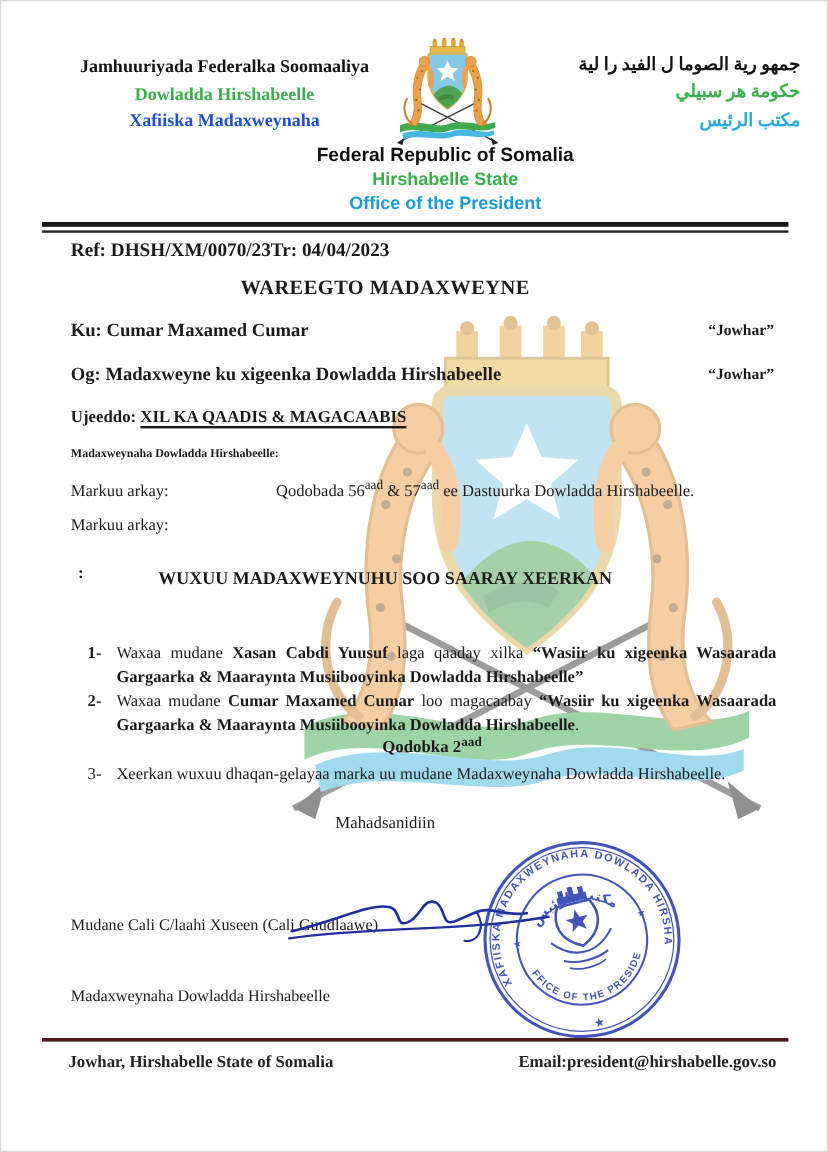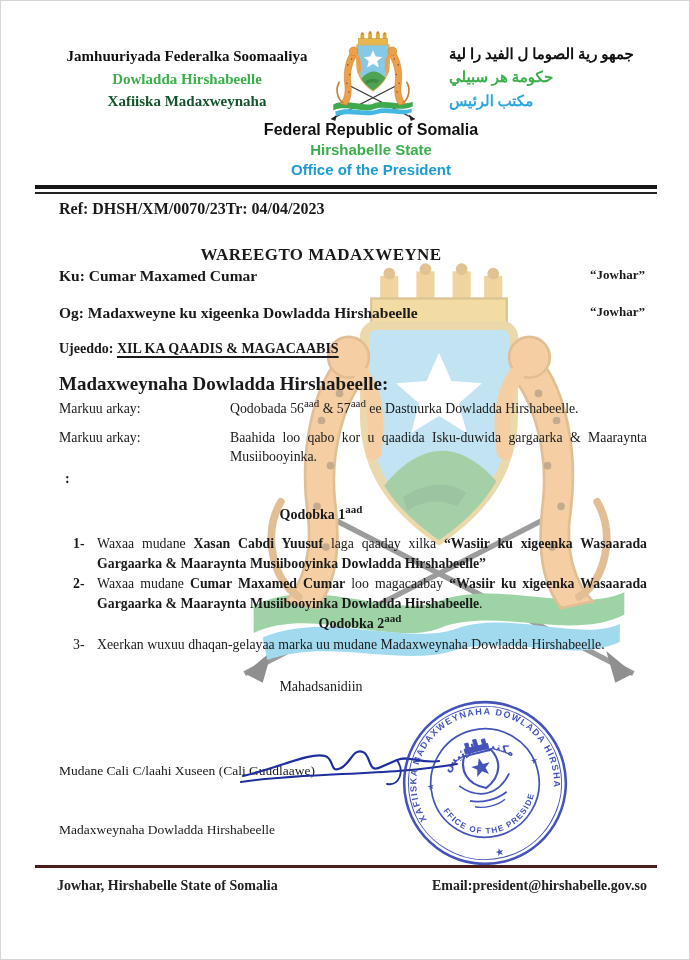--- a/index.html
+++ b/index.html
@@ -6,42 +6,42 @@
   .page{
     position:relative;width:690px;height:960px;background:#fff;
     font-family:"Liberation Serif","DejaVu Serif",serif;color:#1a1a1a;
     overflow:hidden;border:1px solid #d5d6dc;box-sizing:border-box;
   }
   .abs{position:absolute;}
   
   .hdr-left{left:52px;top:44px;width:268px;text-align:center;font-weight:bold;font-size:15px;line-height:1.5;}
   .hdr-left .l1{color:#111;}
   .hdr-left .l2{color:#3aaf4c;}
-  .hdr-left .l3{color:#14532d;text-align:center;}
-  .hdr-right{left:448px;top:42px;width:218px;text-align:left;font-weight:bold;font-size:15px;line-height:1.55;direction:rtl;}
+  .hdr-left .l3{color:#1d4ed8;text-align:center;}
+  .hdr-right{left:448px;top:42px;width:218px;text-align:right;font-weight:bold;font-size:15px;line-height:1.55;direction:rtl;}
   .hdr-right .l1{color:#111;}
   .hdr-right .l2{color:#3aaf4c;}
   .hdr-right .l3{color:#2ba7dc;}
   .hdr-emblem{left:320px;top:30px;width:104px;height:92px;}
   .hdr-center{left:170px;top:119px;width:400px;text-align:center;
     font-family:"Liberation Sans","DejaVu Sans",sans-serif;font-weight:bold;line-height:1.28;}
   .hdr-center .l1{font-size:16px;color:#101010;}
   .hdr-center .l2{font-size:15px;color:#3aaf4c;text-align:center;}
   .hdr-center .l3{font-size:15px;color:#1d9bd7;}
   .rule-double{left:34px;top:184px;width:622px;height:3px;border-top:4px solid #161616;border-bottom:2px solid #222;}
   
   .ref-row{left:58px;top:199px;width:584px;display:flex;justify-content:flex-start;font-weight:bold;font-size:16px;}
-  .doc-title{left:35px;top:244px;width:570px;text-align:center;font-weight:bold;font-size:17px;letter-spacing:.4px;}
+  .doc-title{left:35px;top:229px;width:570px;text-align:center;font-weight:bold;font-size:17px;letter-spacing:.4px;}
   
   .ku-row{left:58px;top:266px;width:586px;display:flex;justify-content:space-between;font-weight:bold;font-size:15.5px;}
   .og-row{left:58px;top:303px;width:586px;display:flex;justify-content:space-between;font-weight:bold;font-size:15.5px;}
   .place{font-size:13px;}
   .subject-row{left:58px;top:340px;width:586px;font-weight:bold;font-size:14px;}
   .subject-text{text-decoration:underline;text-underline-offset:3px;text-decoration-thickness:2px;}
-  .addressee{left:58px;top:372px;width:500px;font-weight:bold;font-size:19px;}
+  .addressee{left:58px;top:372px;width:500px;font-weight:bold;font-size:10px;}
   
   .whereas1{top:398px;}
   .whereas2{top:427px;}
   .whereas{left:58px;width:588px;display:flex;font-size:13.8px;line-height:19px;gap:24px;}
   .whereas .lbl{width:147px;flex:0 0 147px;}
   .whereas .txt{flex:1;text-align:justify;}
   sup.aad{font-size:11px;vertical-align:super;line-height:0;}
   .lone-colon{left:64px;top:470px;font-weight:bold;font-size:14px;}
   .decree-heading{left:35px;top:474px;width:570px;text-align:center;font-weight:bold;font-size:15px;}
   .article1{left:35px;top:506px;width:570px;text-align:center;font-weight:bold;font-size:14px;}
@@ -195,25 +195,24 @@
   </div>
 
   <div class="abs addressee">Madaxweynaha Dowladda Hirshabeelle:</div>
 
   <div class="abs whereas whereas1">
     <span class="lbl">Markuu arkay:</span>
     <span class="txt"><span>Qodobada 56</span><sup class="aad">aad</sup><span> &amp; 57</span><sup class="aad">aad</sup><span> ee Dastuurka Dowladda Hirshabeelle.</span></span>
   </div>
   <div class="abs whereas whereas2">
     <span class="lbl">Markuu arkay:</span>
-    <span class="txt">Baahida loo qabo kor u qaadida Isku-duwida gargaarka &amp; Maaraynta Musiibooyinka.</span>
   </div>
 
   <div class="abs lone-colon">:</div>
-  <div class="abs article1"><span>Qodobka 1</span><sup class="aad">aad</sup></div>
+  <div class="abs decree-heading">WUXUU MADAXWEYNUHU SOO SAARAY XEERKAN</div>
 
   <div class="abs items">
     <div class="item">
       <span class="num">1-</span>
       <span class="itxt"><span>Waxaa mudane </span><span class="b">Xasan Cabdi Yuusuf</span><span> laga qaaday xilka </span><span class="b">“Wasiir ku xigeenka Wasaarada Gargaarka &amp; Maaraynta Musiibooyinka Dowladda Hirshabeelle”</span></span>
     </div>
     <div class="item">
       <span class="num">2-</span>
       <span class="itxt"><span>Waxaa mudane </span><span class="b">Cumar Maxamed Cumar</span><span>  loo magacaabay </span><span class="b">“Wasiir ku xigeenka Wasaarada Gargaarka  &amp; Maaraynta Musiibooyinka Dowladda Hirshabeelle</span><span>.</span></span>
     </div>

